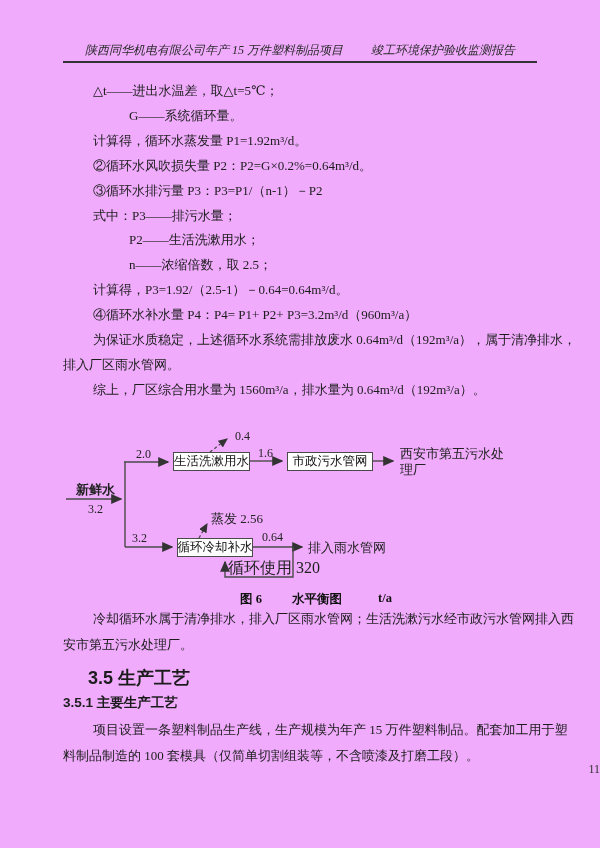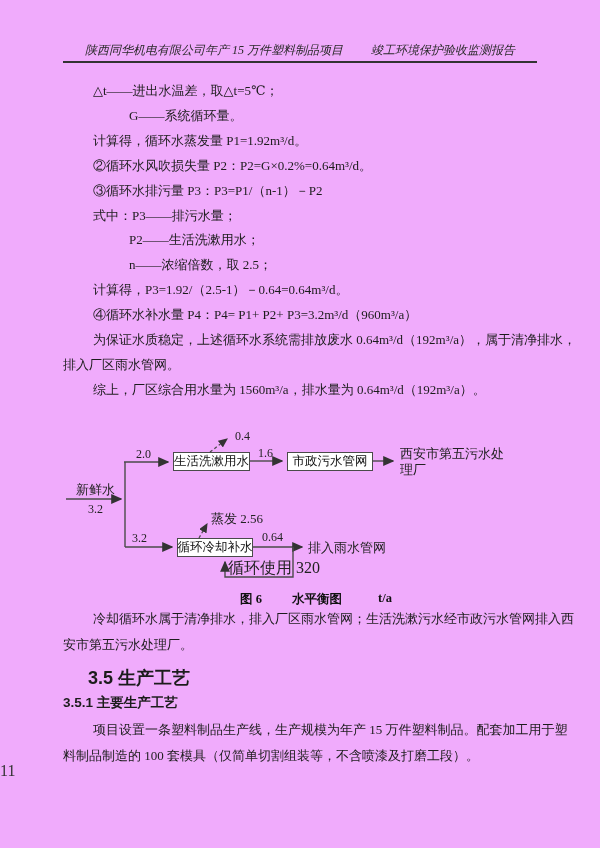--- a/index.html
+++ b/index.html
@@ -33,21 +33,21 @@
   .flabel { position:absolute; white-space:nowrap; color:#222; }
   .fnum { font-size:12px; }
   .dest { line-height:16px; white-space:pre-line; }
   .caption { position:absolute; top:163px; font-weight:bold; font-size:12.5px; color:#111; }
   
   .pline { position:absolute; left:63px; width:495px; font-size:13px; white-space:nowrap; }
   .h1 { position:absolute; left:88px; font-size:18px; font-weight:bold;
         font-family:"Liberation Sans","DejaVu Sans",sans-serif; }
   .h2 { position:absolute; left:63px; font-size:13.5px; font-weight:bold;
         font-family:"Liberation Sans","DejaVu Sans",sans-serif; }
-  .pagenum { position:absolute; top:762px; left:0; width:600px; text-align:left; font-size:16px; color:#333; }
+  .pagenum { position:absolute; top:762px; left:0; width:600px; text-align:right; font-size:12px; color:#333; }
 </style>
 </head>
 <body>
 
 <div class="page">
 
   <div class="header">
     <span>陕西同华机电有限公司年产 15 万件塑料制品项目</span>
     <span>竣工环境保护验收监测报告</span>
   </div>
@@ -94,21 +94,21 @@
       <polyline points="233,119 233,149 165,149 165,134" fill="none" stroke="#4a4a4a" stroke-width="1.4" marker-end="url(#arr)"></polyline>
 
       <line x1="150" y1="24" x2="167" y2="11" stroke="#4a4a4a" stroke-width="1.2" stroke-dasharray="3,2.5" marker-end="url(#arr)"></line>
       <line x1="139" y1="110" x2="147" y2="96" stroke="#4a4a4a" stroke-width="1.2" stroke-dasharray="3,2.5" marker-end="url(#arr)"></line>
     </svg>
 
     <div class="fbox" style="left:113px; top:24px; width:77px; height:19px;">生活洗漱用水</div>
     <div class="fbox" style="left:227px; top:24px; width:86px; height:19px;">市政污水管网</div>
     <div class="fbox" style="left:117px; top:110px; width:76px; height:19px;">循环冷却补水</div>
 
-    <span class="flabel" style="left:16px; top:53px;">新鲜水</span>
+    <span class="flabel" style="left:16px; top:53px;font-weight:bold;">新鲜水</span>
     <span class="flabel fnum" style="left:28px; top:74px;">3.2</span>
     <span class="flabel fnum" style="left:76px; top:19px;">2.0</span>
     <span class="flabel fnum" style="left:175px; top:1px;">0.4</span>
     <span class="flabel fnum" style="left:198px; top:18px;">1.6</span>
     <span class="flabel dest" style="left:340px; top:18px; width:132px;">西安市第五污水处
 理厂</span>
     <span class="flabel fnum" style="left:72px; top:103px;">3.2</span>
     <span class="flabel" style="left:151px; top:82px;">蒸发 2.56</span>
     <span class="flabel fnum" style="left:202px; top:102px;">0.64</span>
     <span class="flabel" style="left:248px; top:111px;">排入雨水管网</span>

